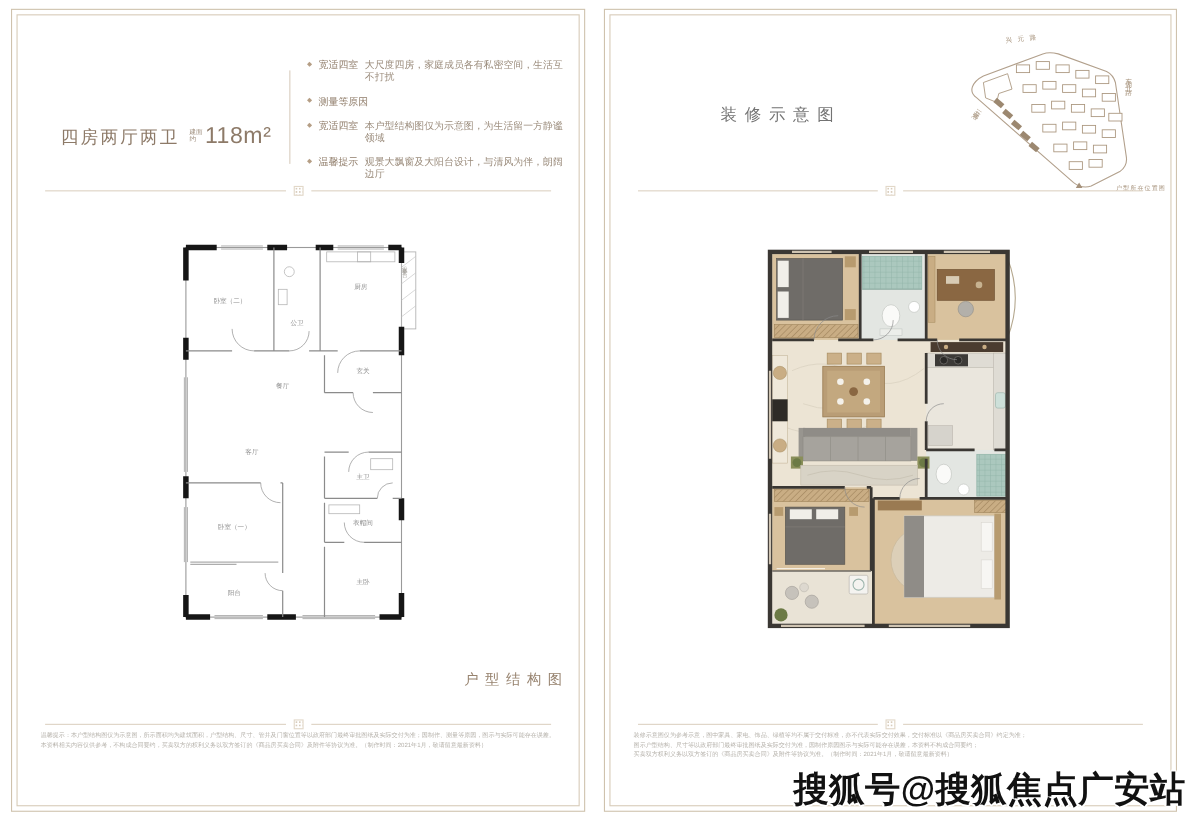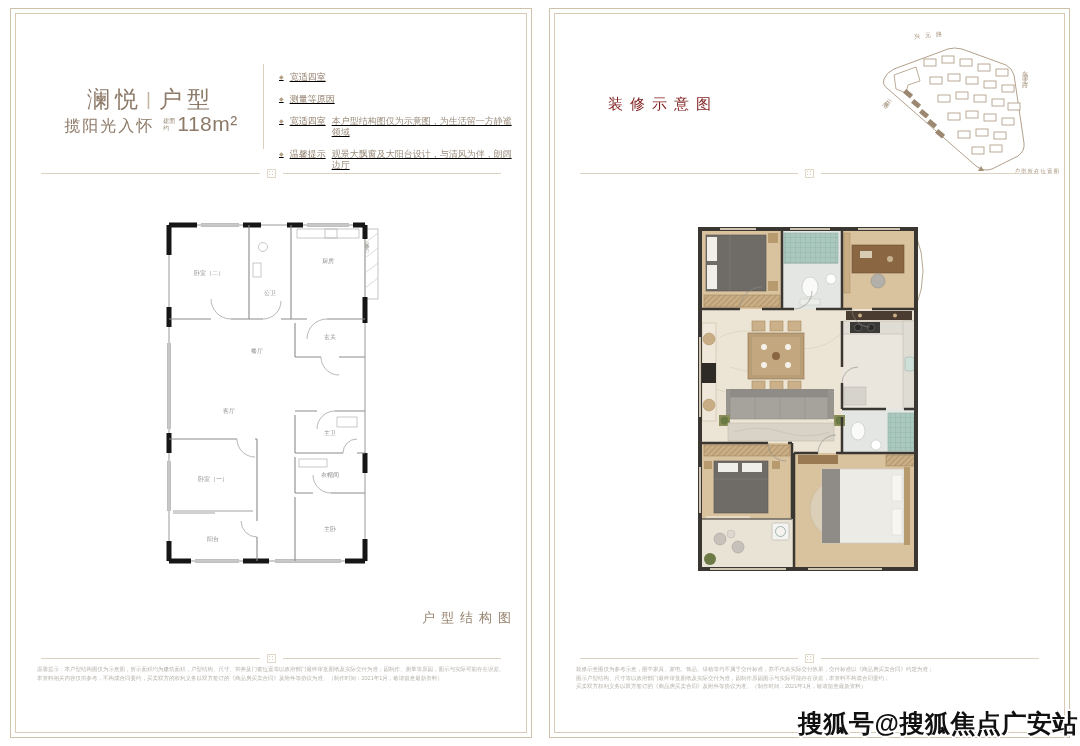--- a/index.html
+++ b/index.html
@@ -14,21 +14,21 @@
   .lp-title{position:absolute;left:18px;top:60px;width:244px;text-align:center;color:#8d7a68;
             font-size:23px;letter-spacing:5px;font-weight:500;}
   .lp-title .tsep{color:#c3b5a2;font-weight:200;font-size:19px;vertical-align:2px;padding:0 3px;}
   .lp-subtitle{position:absolute;left:18px;top:103px;width:244px;display:flex;justify-content:center;
                align-items:baseline;color:#8d7a68;}
   .lp-subtitle .layout{font-size:16px;letter-spacing:2px;}
   .prefix-stack{display:inline-flex;flex-direction:column;font-size:6px;line-height:6.5px;
                 color:#9c8b79;margin:0 2px 0 9px;align-self:center;letter-spacing:0;}
   .lp-subtitle .area{font-size:21px;letter-spacing:0.5px;}
   .v-sep{position:absolute;left:252px;top:55px;height:85px;width:1px;background:#d9cebf;}
-  .features{position:absolute;left:268px;top:63px;width:240px;list-style:none;margin:0;padding:0;text-decoration:underline;}
+  .features{position:absolute;left:268px;top:45px;width:240px;list-style:none;margin:0;padding:0;}
   .features li{display:flex;gap:6px;font-size:9px;line-height:11px;color:#9b8c7c;margin-bottom:11px;}
   .features .blt{color:#b59e85;font-size:6px;line-height:11px;}
   .features .tag{white-space:nowrap;color:#917e6b;}
   .features .desc{flex:1;}
 
   
   .orn-div{position:absolute;left:30px;right:30px;height:9px;display:flex;align-items:center;}
   .orn-div .ln{flex:1;height:1px;background:#ddd2c2;}
   .orn-div .orn{width:9px;height:9px;margin:0 7px;border:1px solid #e2d8c8;box-sizing:border-box;
                 background-image:radial-gradient(#d8ccbb 0.7px,transparent 0.8px);background-size:3px 3px;}
@@ -39,63 +39,63 @@
   .plan-struct svg{display:block;}
   .plan-struct svg text{font-family:"Liberation Sans","DejaVu Sans",sans-serif;}
   .equip-label{position:absolute;left:207px;top:26px;height:60px;writing-mode:vertical-rl;
                text-orientation:upright;font-size:5px;letter-spacing:2px;color:#a3a09a;}
   .plan-caption{position:absolute;left:0;right:14px;top:600px;text-align:right;color:#97836f;
                 font-size:13px;letter-spacing:6px;}
   .disclaimer{position:absolute;left:26px;right:22px;top:657px;font-size:5.5px;line-height:6.5px;color:#b6b2ab;}
   .disclaimer p{margin:0 0 2px 0;}
 
   
-  .rp-header{position:absolute;left:58px;top:86px;width:204px;font-size:15px;
-             letter-spacing:7px;color:#7f1d1d;}
+  .rp-header{position:absolute;left:58px;top:86px;width:204px;text-align:center;font-size:15px;
+             letter-spacing:7px;color:#737373;}
   .sitemap{position:absolute;left:310px;top:10px;width:200px;height:160px;}
   .sitemap svg{display:block;}
   .road-top{position:absolute;left:54px;top:12px;font-size:6px;letter-spacing:5px;color:#a5917a;transform:rotate(-6deg);}
   .road-right{position:absolute;left:160px;top:46px;writing-mode:vertical-rl;text-orientation:upright;
               font-size:6px;letter-spacing:4px;color:#a5917a;}
   .waterway{position:absolute;left:26px;top:76px;writing-mode:vertical-rl;text-orientation:upright;
             font-size:6px;letter-spacing:2px;color:#a5917a;transform:rotate(36deg);}
   .sm-caption{position:absolute;right:0;bottom:4px;font-size:5.5px;letter-spacing:1px;color:#a5917a;}
   .plan-furnish{position:absolute;left:140px;top:208px;width:240px;height:380px;}
 
   
-  .watermark{position:absolute;right:2px;bottom:6px;font-size:25px;font-weight:bold;color:#111;
+  .watermark{position:absolute;right:2px;bottom:6px;font-size:32px;font-weight:bold;color:#111;
              letter-spacing:0.5px;z-index:5;
              text-shadow:-2px 0 0 #fff,2px 0 0 #fff,0 -2px 0 #fff,0 2px 0 #fff,
                          -1px -1px 0 #fff,1px -1px 0 #fff,-1px 1px 0 #fff,1px 1px 0 #fff;}
 </style>
 </head>
 <body>
 
 <div class="canvas">
 
   <section class="page page-left">
     <div class="frame-inner"></div>
 
-    <h1 class="lp-title"><span>澜悦</span><span class="tsep">|</span><span>户型</span></h1>
 
     <div class="lp-subtitle">
-      <span class="layout">揽阳光入怀</span>
+      <span class="layout">四房两厅两卫</span>
       <span class="prefix-stack">
         <span>建面</span>
         <span>约</span>
       </span>
       <span class="area">118m²</span>
     </div>
 
     <div class="v-sep"></div>
 
     <ul class="features">
       <li>
         <span class="blt">◆</span>
         <span class="tag">宽适四室</span>
+        <span class="desc">大尺度四房，家庭成员各有私密空间，生活互不打扰</span>
       </li>
       <li>
         <span class="blt">◆</span>
         <span class="tag">测量等原因</span>
       </li>
       <li>
         <span class="blt">◆</span>
         <span class="tag">宽适四室</span>
         <span class="desc">本户型结构图仅为示意图，为生活留一方静谧领域</span>
       </li>

